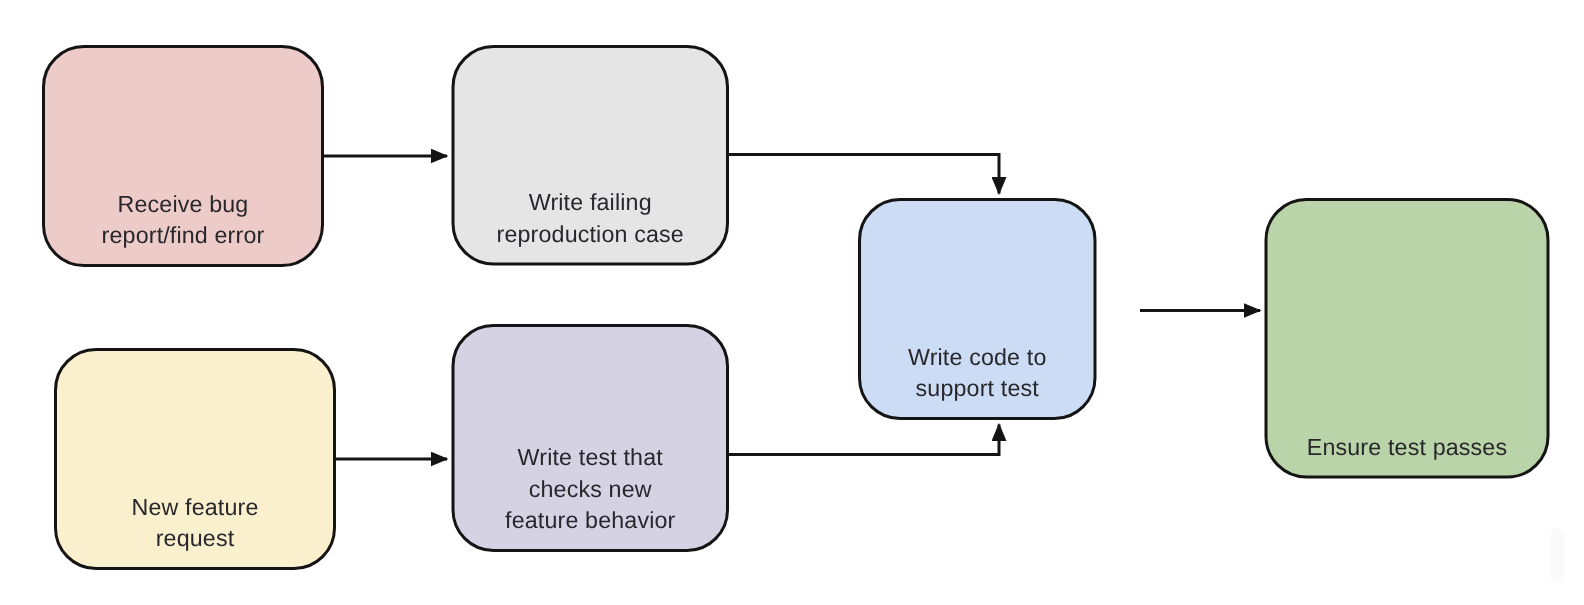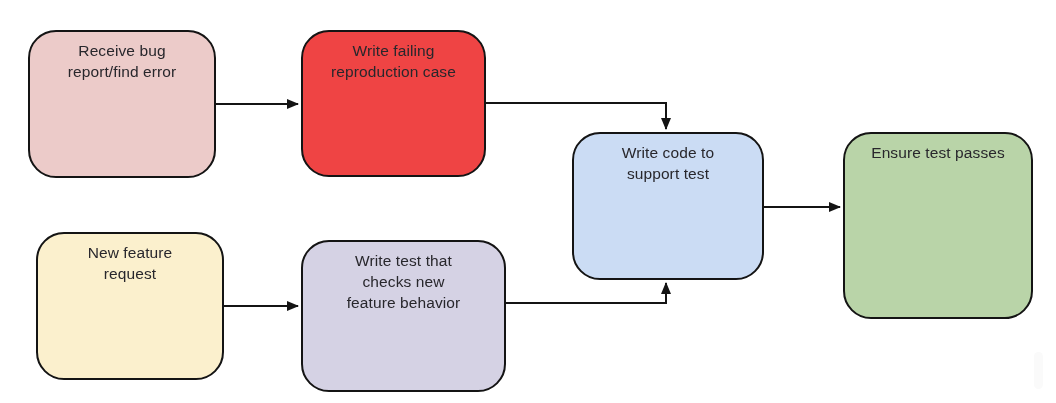--- a/index.html
+++ b/index.html
@@ -21,21 +21,21 @@
     top: 0;
     width: 1056px;
     height: 403px;
   }
   .node {
     position: absolute;
     box-sizing: border-box;
     border: 2.5px solid #141414;
     border-radius: 28px;
     display: flex;
-    align-items: flex-start;
+    align-items: flex-end;
     justify-content: center;
     text-align: center;
     padding: 8px 14px;
   }
   .node .label {
     font-size: 15.5px;
     line-height: 21px;
     color: #28272c;
     white-space: pre-line;
     letter-spacing: 0.1px;
@@ -67,34 +67,34 @@
         <polyline class="edge" points="486,103 666,103 666,129" marker-end="url(#arrowhead)"></polyline>
         <polyline class="edge" points="486,303 666,303 666,283" marker-end="url(#arrowhead)"></polyline>
         <polyline class="edge" points="760,207 840,207" marker-end="url(#arrowhead)"></polyline>
       </g>
   </svg>
   <div id="node-layer">
       <div class="node" style="left: 28px; top: 30px; width: 188px; height: 148px; background: rgb(236, 203, 201);">
         <span class="label">Receive bug
 report/find error</span>
       </div>
-      <div class="node" style="left: 301px; top: 30px; width: 185px; height: 147px; background: #ef4444;">
+      <div class="node" style="left: 301px; top: 30px; width: 185px; height: 147px; background: #e5e5e5;">
         <span class="label">Write failing
 reproduction case</span>
       </div>
       <div class="node" style="left: 36px; top: 232px; width: 188px; height: 148px; background: rgb(251, 240, 205);">
         <span class="label">New feature
 request</span>
       </div>
-      <div class="node" style="left: 301px; top: 240px; width: 205px; height: 152px; background: rgb(213, 210, 228);">
+      <div class="node" style="left: 301px; top: 216px; width: 185px; height: 152px; background: rgb(213, 210, 228);">
         <span class="label">Write test that
 checks new
 feature behavior</span>
       </div>
-      <div class="node" style="left: 572px; top: 132px; width: 192px; height: 148px; background: rgb(203, 220, 244);">
+      <div class="node" style="left: 572px; top: 132px; width: 159px; height: 148px; background: rgb(203, 220, 244);">
         <span class="label">Write code to
 support test</span>
       </div>
       <div class="node" style="left: 843px; top: 132px; width: 190px; height: 187px; background: rgb(185, 212, 168);">
         <span class="label">Ensure test passes</span>
       </div>
     </div>
   <div id="scroll-thumb" style="left: 1034px; top: 352px; width: 9px; height: 37px; background: rgb(250, 250, 250);"></div>
 </div>
 

